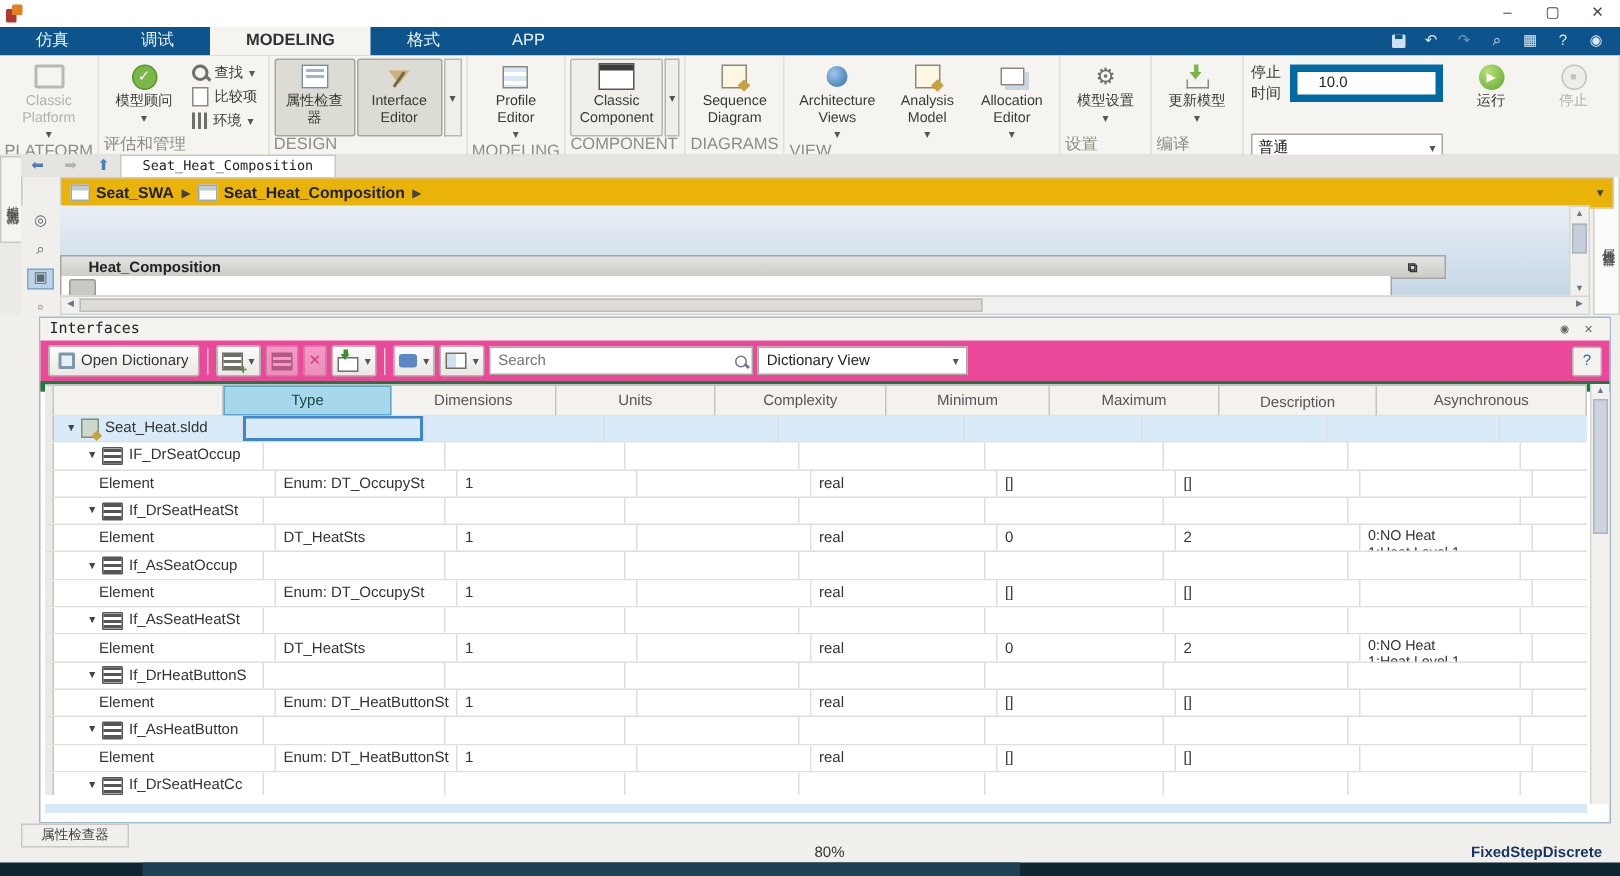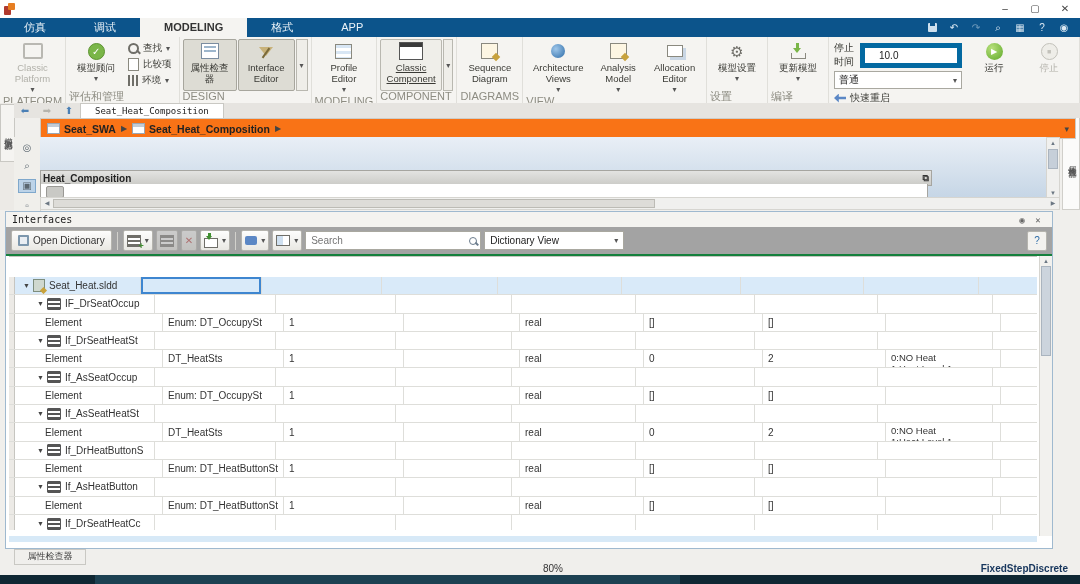--- a/index.html
+++ b/index.html
@@ -29,21 +29,21 @@
   
   .ribbon{left:0;top:37px;width:1080px;height:66px;background:#f5f4f1;border-bottom:1px solid #cfcec9;display:flex;}
   .rsec{display:flex;flex-direction:column;border-right:1px solid #e0dfda;padding:2px 3px 0 3px;}
   .rsec-body{flex:1;display:flex;align-items:stretch;gap:1px;}
   .rsec-label{height:12px;line-height:11px;text-align:left;font-size:11px;color:#8d8c82;white-space:nowrap;overflow:hidden;}
   .bigbtn{min-width:46px;max-width:66px;display:flex;flex-direction:column;align-items:center;padding:1px 3px 0;
           border:1px solid transparent;border-radius:2px;font-size:9.5px;color:#3a3a35;text-align:center;line-height:11px;}
   .bigbtn .bicon{height:20px;display:flex;align-items:center;justify-content:center;margin-bottom:1px;}
   .bigbtn.pressed{background:#dddcd4;border-color:#a7a69d;}
   .bigbtn.disabled{color:#b2b1aa;}
-  .bigbtn.framed{border:1px solid #b9b8b0;background:#efeee9;text-decoration:underline;}
+  .bigbtn.framed{border:1px solid #b9b8b0;background:#efeee9;}
   .narrow-drop{width:13px;display:flex;align-items:center;justify-content:center;border:1px solid #b9b8b0;background:#efeee9;color:#555;font-size:8px;}
   .caret{font-size:8px;color:#555;}
   .small-stack{display:flex;flex-direction:column;justify-content:space-between;padding:2px 0 3px;}
   .sbtn{display:flex;align-items:center;gap:4px;font-size:9.5px;height:15px;padding:0 4px;color:#3a3a35;white-space:nowrap;}
   
   .ic{display:inline-block;}
   .i-screen{width:16px;height:12px;border:2px solid #b9b8b2;border-radius:2px;}
   .i-check{width:15px;height:15px;border-radius:50%;background:#7ab648;color:#fff;font-size:10px;line-height:15px;text-align:center;border:1px solid #5d9431;}
   .i-mag{width:7px;height:7px;border:2px solid #6f6e68;border-radius:50%;position:relative;}
   .i-mag:after{content:"";position:absolute;left:6px;top:6px;width:5px;height:2px;background:#6f6e68;transform:rotate(45deg);}
@@ -66,63 +66,63 @@
   .i-gear{font-size:15px;color:#6f6e68;line-height:15px;}
   .i-update{width:13px;height:5px;border:1px solid #8a897f;border-top:none;position:relative;margin-top:10px;}
   .i-update:before{content:"";position:absolute;left:4px;top:-10px;width:3px;height:6px;background:#7ab648;}
   .i-update:after{content:"";position:absolute;left:1.5px;top:-5px;border-left:4px solid transparent;border-right:4px solid transparent;border-top:5px solid #7ab648;}
   .i-run{width:17px;height:17px;border-radius:50%;background:radial-gradient(circle at 35% 30%,#b8e07c,#5da828);color:#fff;font-size:8px;line-height:17px;text-align:center;}
   .i-stop{width:15px;height:15px;border-radius:50%;border:1px solid #c2c1ba;color:#c2c1ba;font-size:7px;line-height:15px;text-align:center;background:#eeede8;}
   .i-fast{width:12px;height:9px;background:#5b87c5;clip-path:polygon(0 50%,40% 0,40% 35%,100% 35%,100% 65%,40% 65%,40% 100%);}
   .stop-time-input{width:64px;height:15px;border:5px solid #0369a1;font-size:10px;padding:0 14px;background:#fff;color:#222;}
   .combo{width:118px;height:16px;border:1px solid #a9a8a0;background:#fff;display:flex;align-items:center;font-size:10px;padding:0 4px;color:#222;}
   .combo .caret{margin-left:auto;}
-  .sim-stack{display:flex;flex-direction:column;gap:2px;padding:2px 4px 0 2px;}
+  .sim-stack{display:flex;flex-direction:column;gap:20px;padding:2px 4px 0 2px;}
   .sim-row{display:flex;align-items:center;gap:4px;font-size:10px;color:#3a3a35;}
 
   
   .vstrip-left{left:0;top:103px;width:14px;height:107px;background:#eceae6;border-right:1px solid #d6d5d0;}
   .vtab-left{left:0;top:104px;width:13px;height:56px;background:#f5f4f1;border:1px solid #c9c8c3;
              writing-mode:vertical-rl;font-size:8.5px;color:#555;text-align:center;line-height:11px;letter-spacing:1px;}
   .vtab-right{right:0;top:112px;width:16px;height:96px;background:#fbfbfa;border:1px solid #d0cfca;
               writing-mode:vertical-rl;font-size:8.5px;color:#555;text-align:center;line-height:13px;letter-spacing:1px;}
   .doc-tabbar{left:14px;top:103px;width:1066px;height:15px;background:#e6e4e0;display:flex;align-items:stretch;}
   .nav-ic{width:22px;text-align:center;line-height:15px;font-size:10px;color:#4a7fb5;}
   .nav-ic.dim{color:#b5b4ae;}
   .doc-tab{background:#fff;border:1px solid #c9c8c3;border-bottom:none;padding:0 14px;line-height:14px;
            font-family:"DejaVu Sans Mono",monospace;font-size:9px;color:#222;}
-  .breadcrumb{left:40px;top:118px;width:1022px;height:19px;background:#f97316;border:1px solid #cdccc7;display:flex;align-items:center;padding:0 6px;gap:5px;}
+  .breadcrumb{left:40px;top:118px;width:1022px;height:19px;background:#eab308;border:1px solid #cdccc7;display:flex;align-items:center;padding:0 6px;gap:5px;}
   .crumb{display:flex;align-items:center;gap:4px;font-size:10.5px;font-weight:bold;color:#222;}
   .crumb-sep{color:#444;font-size:8px;}
   .bc-caret{margin-left:auto;color:#444;font-size:9px;}
   .mini-ic{width:11px;height:9px;border:1px solid #9aa7b5;background:#fff;position:relative;}
   .mini-ic:after{content:"";position:absolute;left:0;top:0;right:0;height:2.5px;background:#c3ccd6;}
   .canvas-tools{left:14px;top:137px;width:26px;height:71px;background:#f0efeb;border-right:1px solid #d6d5d0;display:flex;flex-direction:column;align-items:center;gap:6px;padding-top:4px;}
   .ct{width:16px;height:14px;display:flex;align-items:center;justify-content:center;font-size:10px;color:#5b6770;}
   .ct.active{background:#bcd3e8;border:1px solid #7fa8cc;}
   .canvas{left:40px;top:137px;width:1006px;height:60px;background:linear-gradient(#e9eff6,#c6d6e6);overflow:hidden;}
-  .comp-header{position:absolute;left:0px;top:33px;width:886px;height:14px;background:linear-gradient(#e3e3e1,#cbcbc7);border:1px solid #a6a5a0;display:flex;align-items:center;padding:0 2px;font-size:10px;font-weight:bold;color:#222;}
+  .comp-header{position:absolute;left:0px;top:33px;width:886px;height:14px;background:linear-gradient(#e3e3e1,#cbcbc7);border:1px solid #a6a5a0;display:flex;align-items:center;padding:0 18px;font-size:10px;font-weight:bold;color:#222;}
   .comp-ic{margin-left:auto;font-size:9px;color:#333;}
   .comp-body{position:absolute;left:0px;top:47px;width:886px;height:13px;background:#fff;border:1px solid #a6a5a0;border-top:none;}
   .blockette{position:absolute;left:5px;top:2px;width:16px;height:10px;background:#c9c9c5;border:1px solid #9a9995;border-radius:2px;}
   .vscroll{left:1046px;top:137px;width:12px;height:60px;background:#f0f0ee;border:1px solid #d6d5d0;}
   .vscroll .arr{height:10px;text-align:center;font-size:6px;color:#6b7783;line-height:10px;}
   .vscroll .thumb{margin:1px;height:18px;background:#c6cfd9;border:1px solid #aab4bf;}
   .vscroll .arr.bottom{position:absolute;bottom:0;left:0;right:0;}
   .hscroll{left:40px;top:197px;width:1018px;height:11px;background:#f0f0ee;border:1px solid #d6d5d0;display:flex;align-items:stretch;}
   .hscroll .arr{width:12px;text-align:center;font-size:6px;line-height:10px;color:#6b7783;}
   .hscroll .thumb{width:600px;margin:1px 0;background:#dddcd8;border:1px solid #bcbbb5;}
 
   
-  .ifpanel{left:5px;top:211px;width:1046px;height:336px;background:#fff;border:1px solid #9fb9cf;}
+  .ifpanel{left:26px;top:211px;width:1046px;height:336px;background:#fff;border:1px solid #9fb9cf;}
   .if-title{height:15px;display:flex;align-items:center;padding:0 6px;background:#f4f3f0;
             font-family:"DejaVu Sans Mono",monospace;font-size:10px;color:#222;}
   .if-title .spacer{flex:1;}
   .if-title .ticon{width:16px;text-align:center;color:#666;font-size:9px;}
-  .if-toolbar{height:27px;background:#a3a3a3;border-bottom:2px solid #15803d;display:flex;align-items:center;gap:3px;padding:0 5px;}
+  .if-toolbar{height:27px;background:#ec4899;border-bottom:7px solid #15803d;display:flex;align-items:center;gap:3px;padding:0 5px;}
   .tbtn{height:19px;border:1px solid #b5b4ae;background:linear-gradient(#fdfdfc,#e9e8e3);border-radius:2px;
         font-size:10px;color:#333;display:flex;align-items:center;gap:4px;padding:0 6px;white-space:nowrap;}
   .tbtn.iconbtn{padding:0 3px;}
   .tbtn.disabled{opacity:.45;}
   .tsep{width:1px;height:18px;background:#d2d1cc;margin:0 2px;}
   .dictbook{width:11px;height:11px;background:#7c97ad;border-radius:1px;position:relative;}
   .dictbook:after{content:"";position:absolute;left:2px;top:2px;width:7px;height:7px;background:#e9eef3;}
   .stack3{width:12px;height:10px;background:repeating-linear-gradient(#6f6e68 0 2px,#fff 2px 4px);border:1px solid #6f6e68;}
   .plus{position:relative;}
   .plus:after{content:"+";position:absolute;right:-4px;bottom:-5px;color:#3f8f2f;font-weight:bold;font-size:9px;}
@@ -504,20 +504,32 @@
         <span class="mag2"></span>
       </span>
       <span class="viewcombo">
         <span>Dictionary View</span>
         <span class="caret" style="margin-left:auto;">▾</span>
       </span>
       <span class="helpbtn">?</span>
     </div>
 
     <div class="if-table">
+      <div class="t-head">
+        <span class="hc c-gut"></span>
+        <span class="hc c-tree"></span>
+        <span class="hc c-type h-type">Type</span>
+        <span class="hc c-dims">Dimensions</span>
+        <span class="hc c-units">Units</span>
+        <span class="hc c-cplx">Complexity</span>
+        <span class="hc c-min">Minimum</span>
+        <span class="hc c-max">Maximum</span>
+        <span class="hc c-desc" style="align-items:center;white-space:nowrap;">Description</span>
+        <span class="hc c-async">Asynchronous</span>
+      </div>
       <div class="t-body">
           <div class="trow k-dictionary selected">
     <span class="cell c-gut"></span>
     <span class="cell c-tree">
       <span class="twisty">▼</span>
       <span class="tree-icon icon-dict"></span>
       <span class="tree-label">Seat_Heat.sldd</span>
     </span>
     <span class="cell c-type"></span>
     <span class="cell c-dims"></span>

